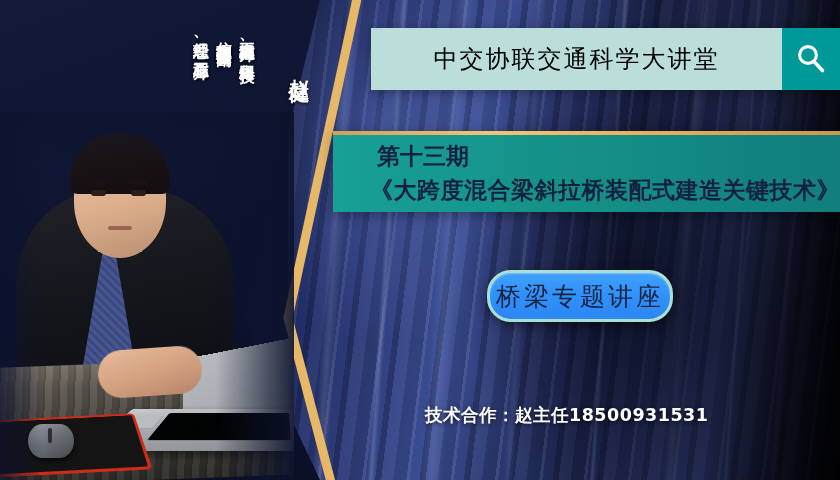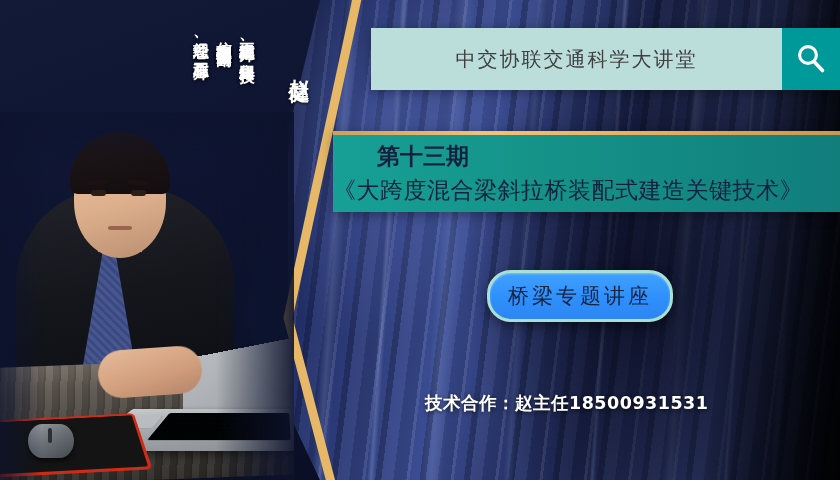--- a/index.html
+++ b/index.html
@@ -86,46 +86,46 @@
     font-weight:700;letter-spacing:1px;text-shadow:0 1px 3px rgba(0,0,0,.75);white-space:nowrap;}
   #name{right:527px;top:62px;font-size:21px;letter-spacing:3px;}
   #tcol1{right:583px;top:30px;font-size:15.5px;}
   #tcol2{right:606px;top:30px;font-size:15.5px;}
   #tcol3{right:629px;top:30px;font-size:15.5px;}
 
   
   .title-bar{position:absolute;left:371px;top:28px;width:469px;height:62px;display:flex;align-items:stretch;
     box-shadow:0 2px 10px rgba(0,0,0,.35);}
   .title-box{flex:1;background:#bcdedb;display:flex;align-items:center;justify-content:center;}
-  .title-text{color:#404040;font-size:20px;font-weight:400;letter-spacing:2px;white-space:nowrap;}
+  .title-text{color:#000000;font-size:24px;font-weight:400;letter-spacing:2px;white-space:nowrap;}
   .search-box{width:58px;background:#00999a;display:flex;align-items:center;justify-content:center;}
   .search-box svg{display:block;}
 
   
   .sub-band{position:absolute;left:333px;top:131px;width:507px;height:77px;
     background:linear-gradient(90deg,#17a096 0%,#159389 40%,#117e7c 100%);
     border-top:4px solid #e0a84f;display:flex;flex-direction:column;justify-content:center;
     box-shadow:0 3px 12px rgba(0,0,0,.35);}
   .sub-band::before{content:"";position:absolute;left:0;right:0;top:-4px;height:4px;
     background:linear-gradient(90deg,#caa25a 0%,#f0c476 30%,#e2ab57 70%,#c79a4e 100%);}
   .sub-issue{color:#13213f;font-size:23px;font-weight:700;margin:0 0 3px 44px;}
-  .sub-title{color:#13213f;font-size:23px;font-weight:400;text-align:left;letter-spacing:.5px;white-space:nowrap;}
+  .sub-title{color:#13213f;font-size:23px;font-weight:700;text-align:right;letter-spacing:.5px;white-space:nowrap;}
 
   
   .pill{position:absolute;left:487px;top:270px;width:180px;height:46px;border-radius:24px;
     background:linear-gradient(180deg,#3fa0ff 0%,#2f8ffb 55%,#2c86f2 100%);
     border:3px solid #a8e0d4;display:flex;align-items:center;justify-content:center;
     box-shadow:0 4px 12px rgba(0,0,0,.45),inset 0 1px 2px rgba(255,255,255,.35);}
-  .pill-text{color:#16233f;font-size:21px;font-weight:400;letter-spacing:3px;white-space:nowrap;}
+  .pill-text{color:#16233f;font-size:25px;font-weight:400;letter-spacing:3px;white-space:nowrap;}
 
   
   .info{position:absolute;color:#fff;font-size:17.5px;font-weight:700;letter-spacing:.5px;
     text-shadow:0 1px 4px rgba(0,0,0,.7);white-space:nowrap;}
   #info1{left:425px;top:367px;}
-  #info2{left:425px;top:391px;}
+  #info2{left:425px;top:403px;}
 </style>
 </head>
 <body>
 
 <div id="poster">
 
   <div class="bg-tower">
     <div class="streak" style="left:40px;width:16px;opacity:.30"></div>
     <div class="streak" style="left:96px;width:8px;opacity:.42"></div>
     <div class="streak" style="left:150px;width:22px;opacity:.22"></div>

